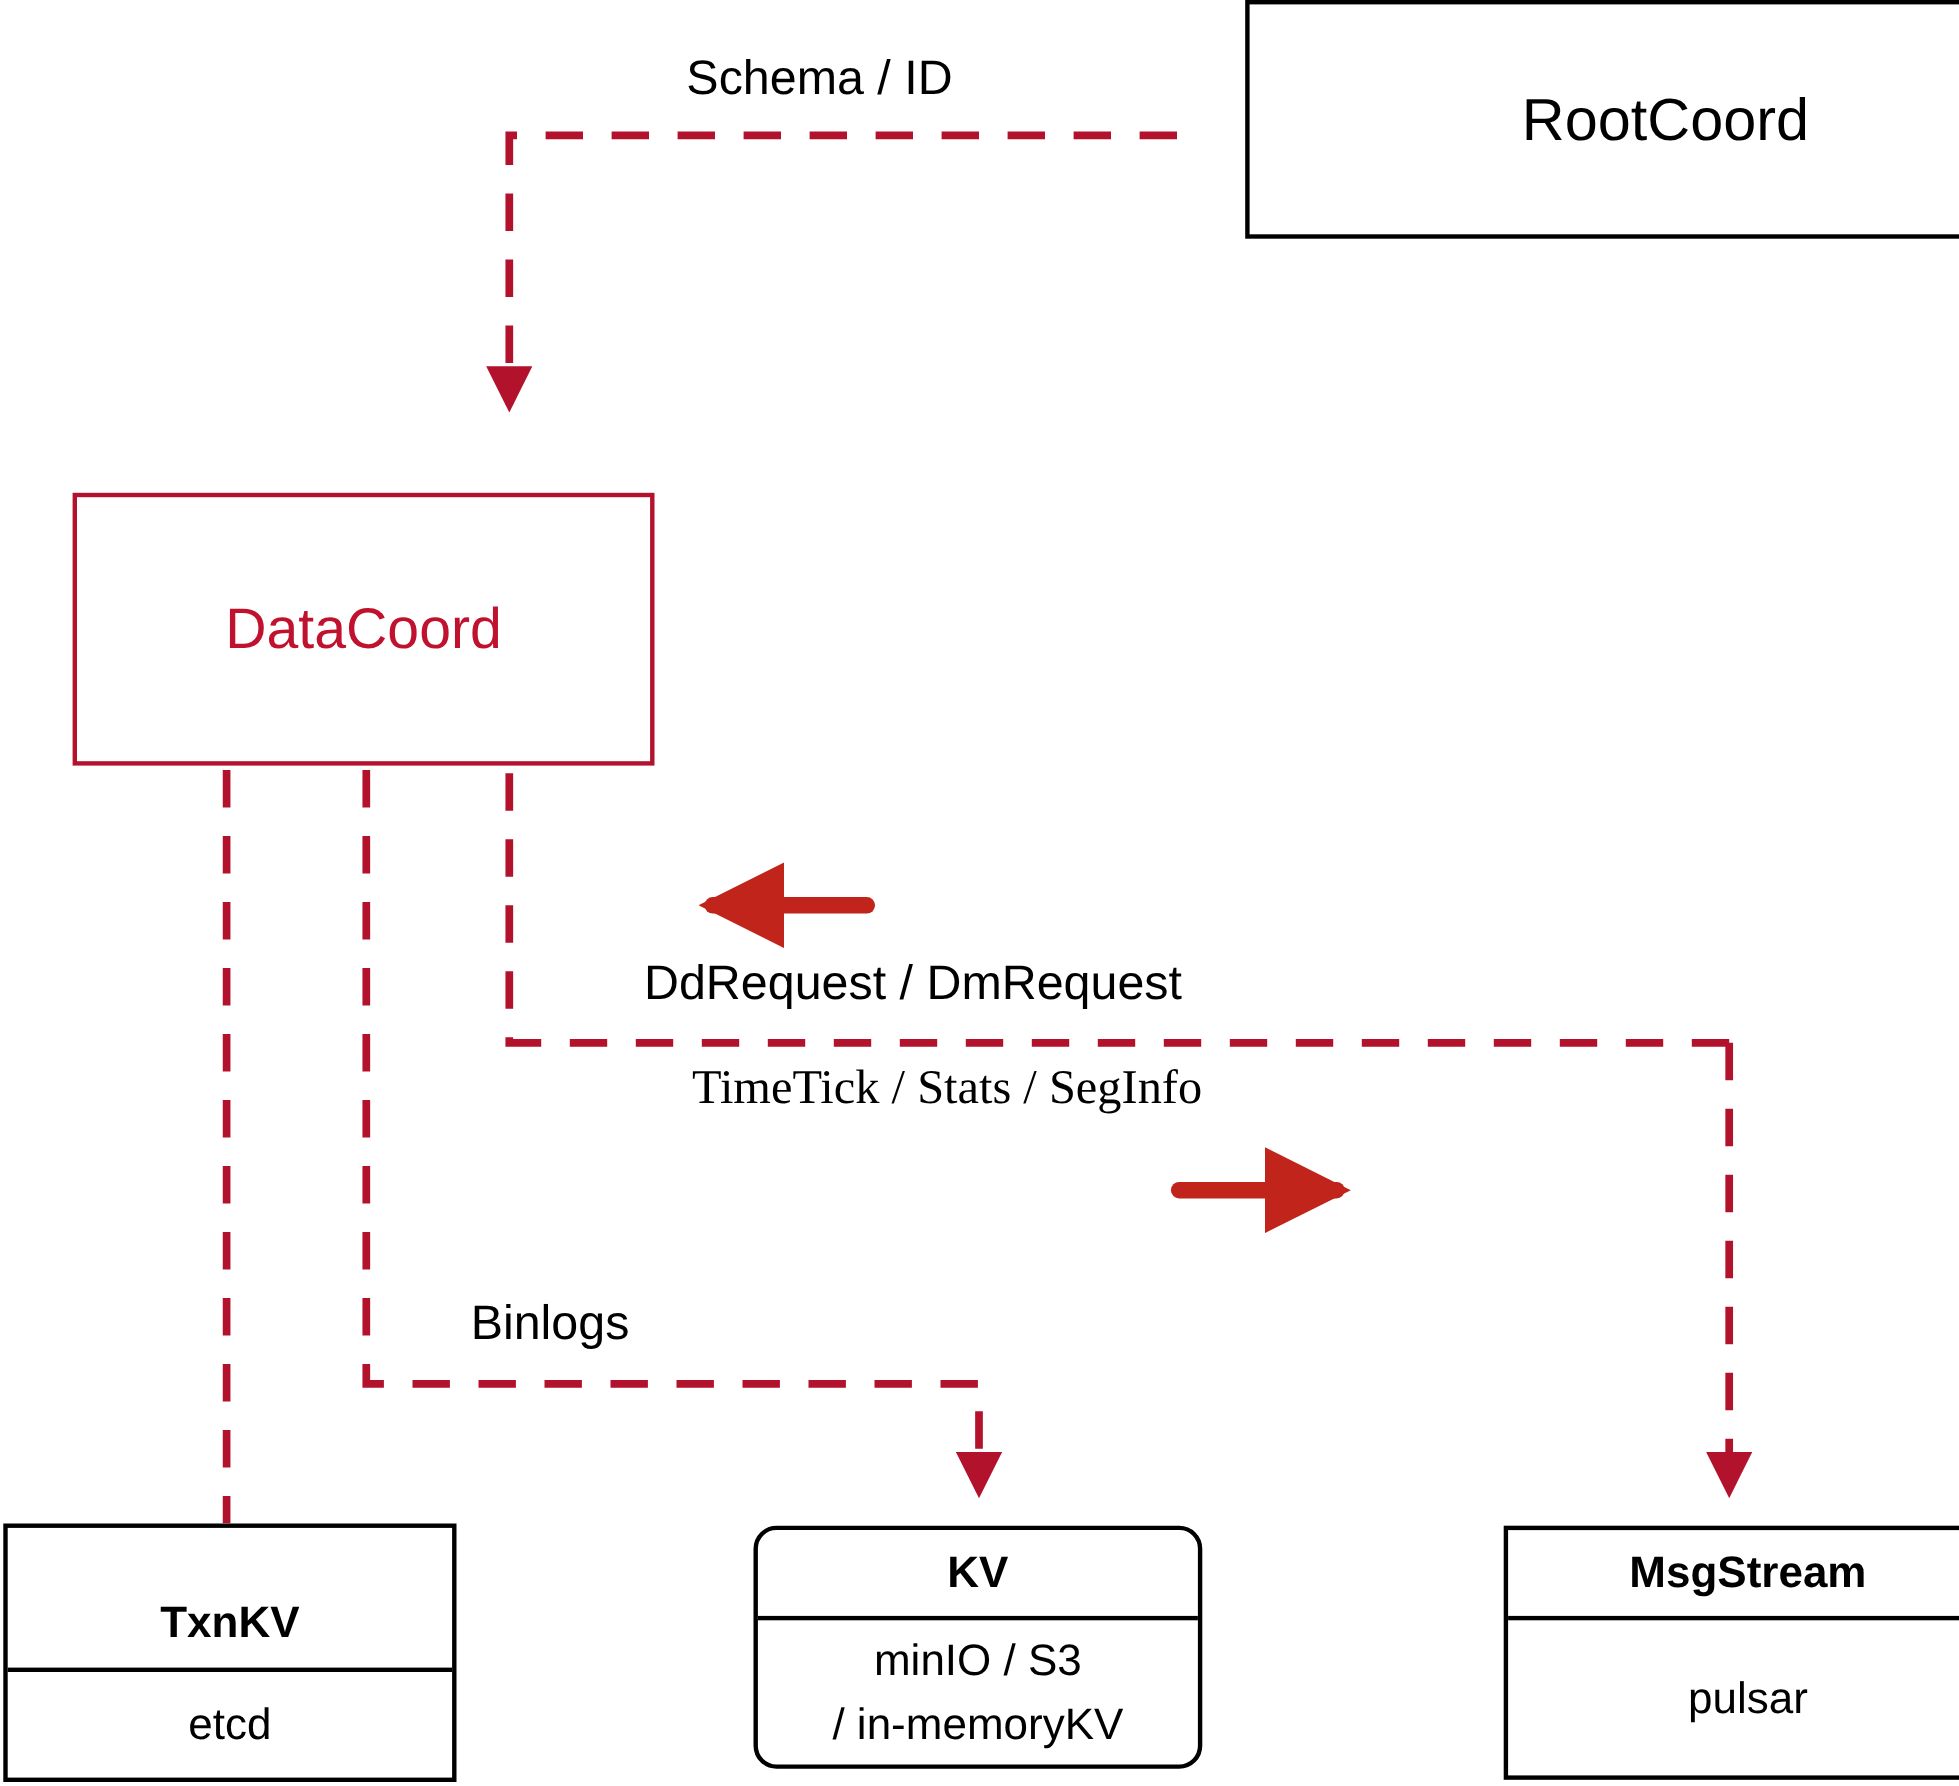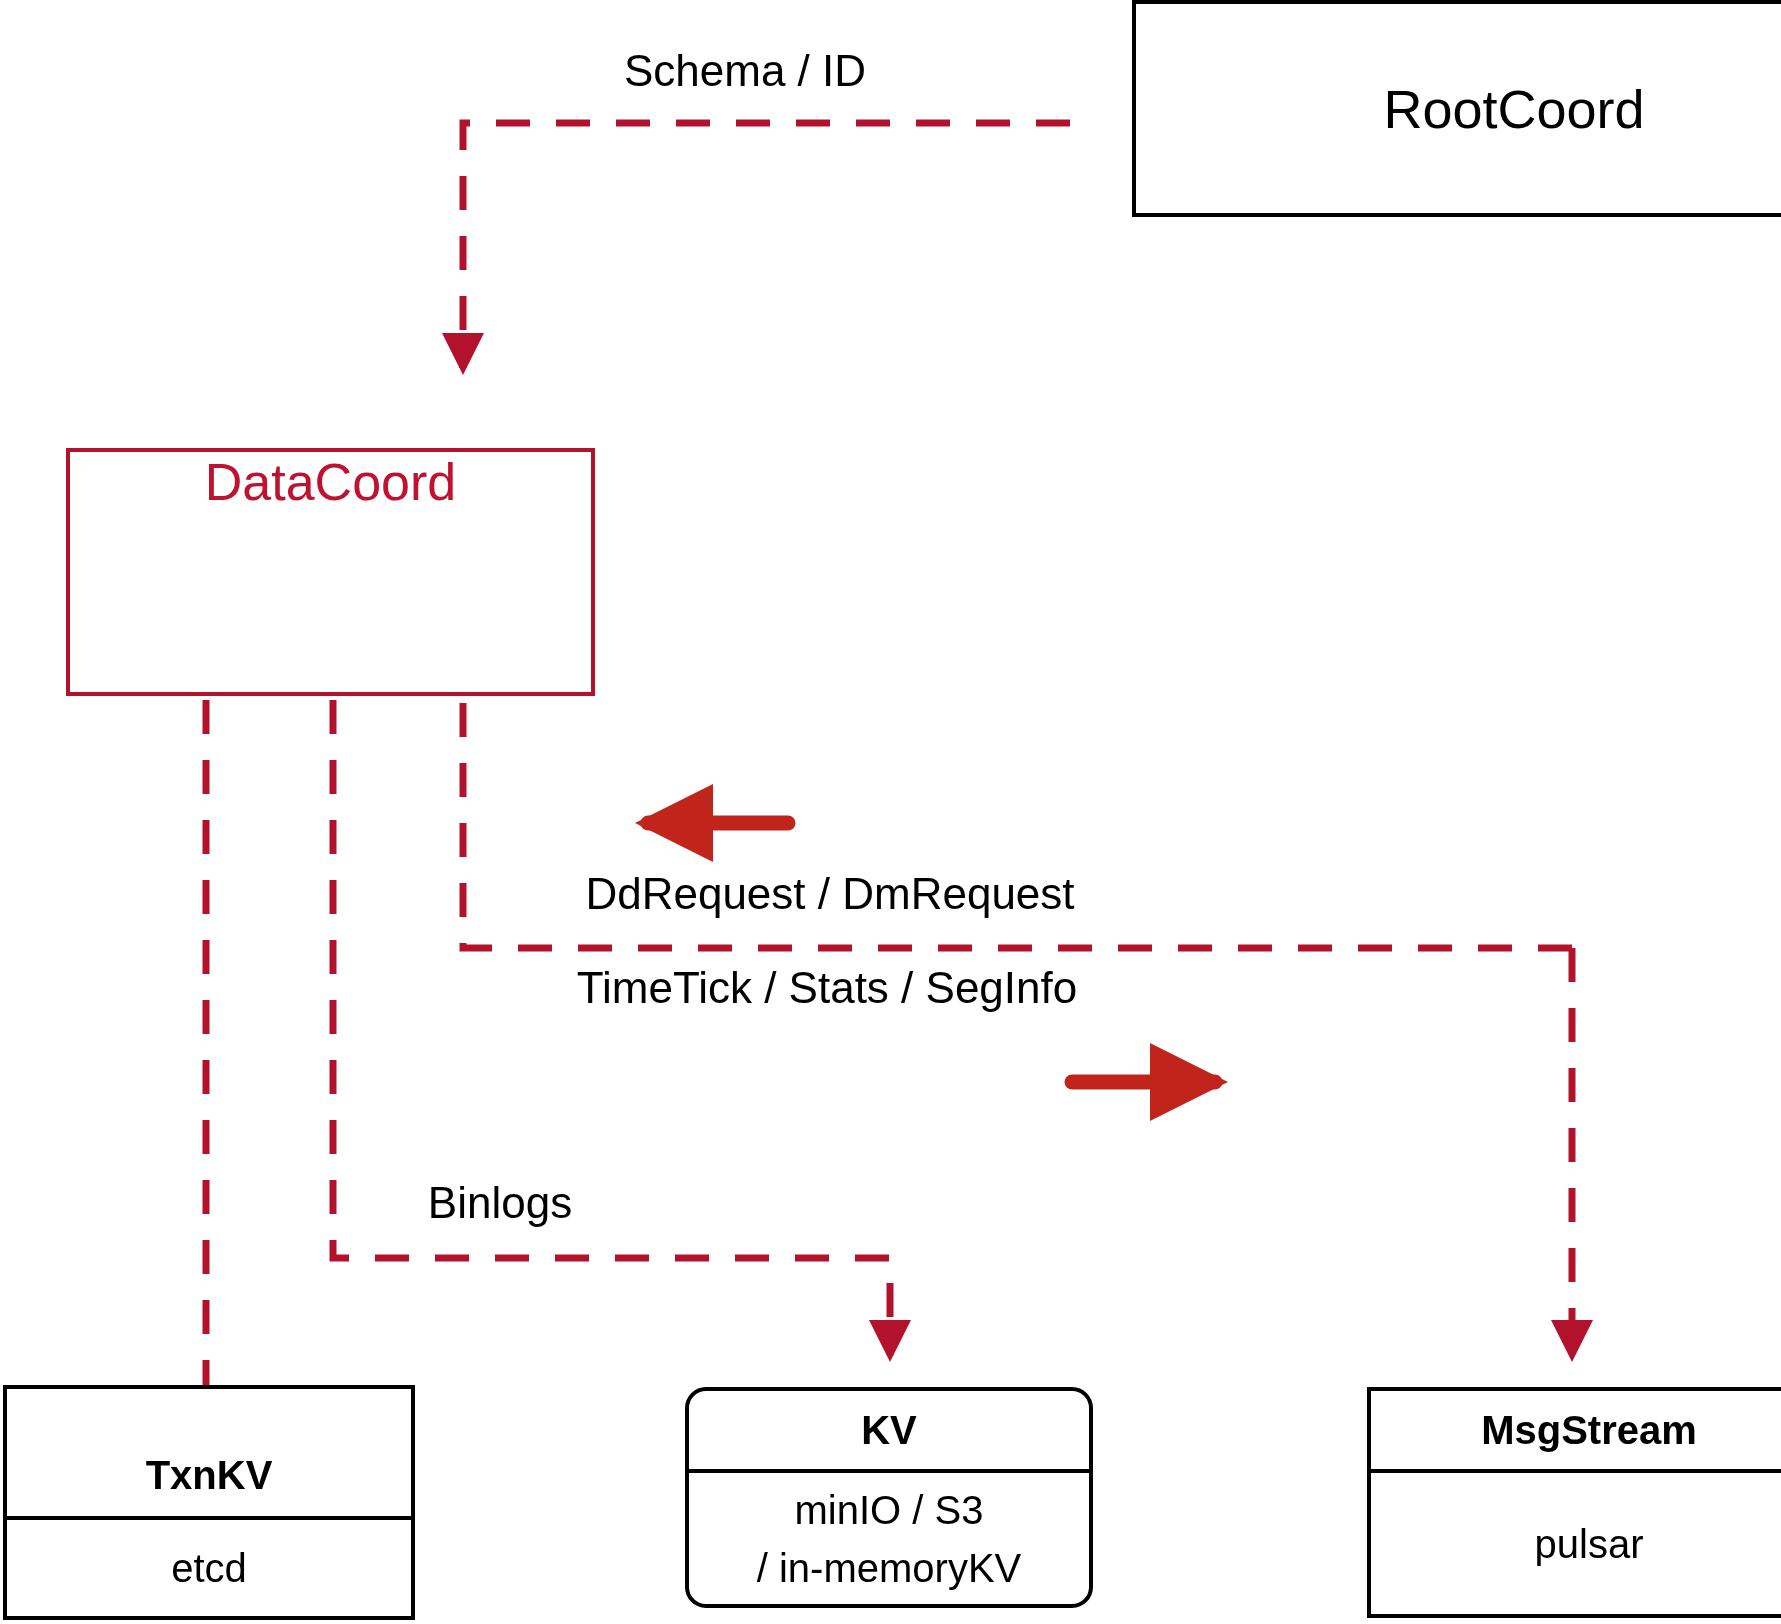--- a/index.html
+++ b/index.html
@@ -35,20 +35,21 @@
   }
   .node-plain .node-title {
     font-size: 54px;
     color: #000000;
     font-weight: 400;
     white-space: nowrap;
   }
   .node-accent {
     border: 4px solid #B3122C;
     display: flex;
+    align-items: center;
     justify-content: center;
   }
   .node-accent .node-title {
     font-size: 52px;
     color: #C0122E;
     font-weight: 400;
     white-space: nowrap;
   }
   .node-store {
     border: 4px solid #000000;
@@ -157,17 +158,17 @@
     <div class="store-head" style="height:82px;">MsgStream</div>
     <div class="store-body">
       <div class="line">pulsar</div>
     </div>
   </div>
 
   <div class="edge-label" style="left:745px; top:46px;">Schema / ID</div>
 
   <div class="edge-label" style="left:830px; top:869px;">DdRequest / DmRequest</div>
 
-  <div class="edge-label" style="left:827px; top:963px;">TimeTick / Stats / SegInfo</div>
+  <div class="edge-label" style="left:861px; top:963px;font-family:Liberation Serif, serif;">TimeTick / Stats / SegInfo</div>
 
   <div class="edge-label" style="left:500px; top:1178px;">Binlogs</div>
 
 </div>
 
 </body></html>

